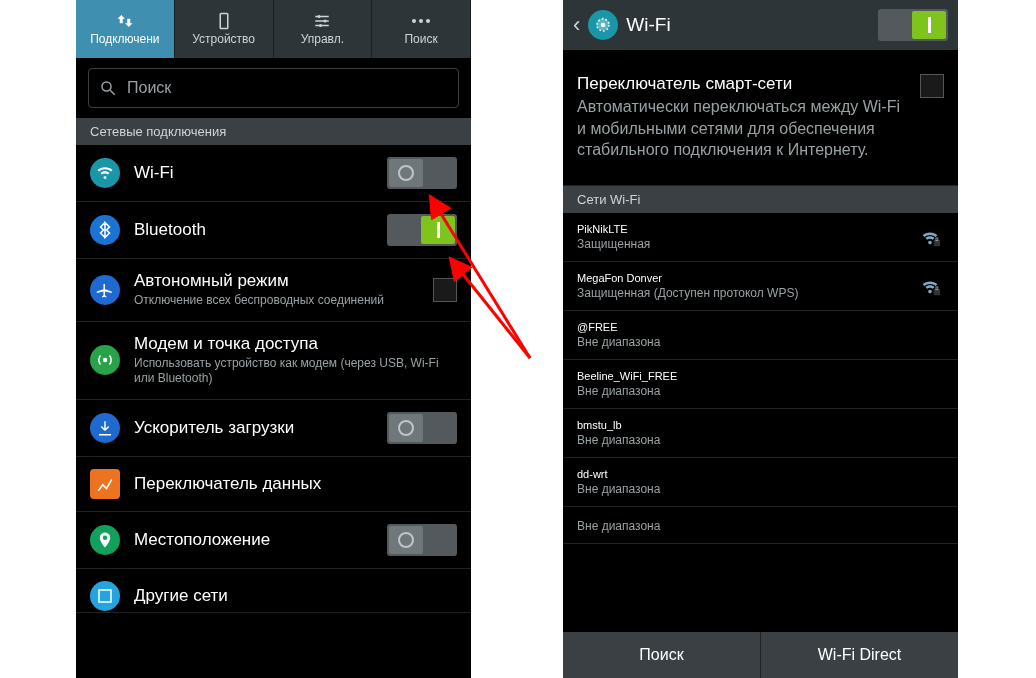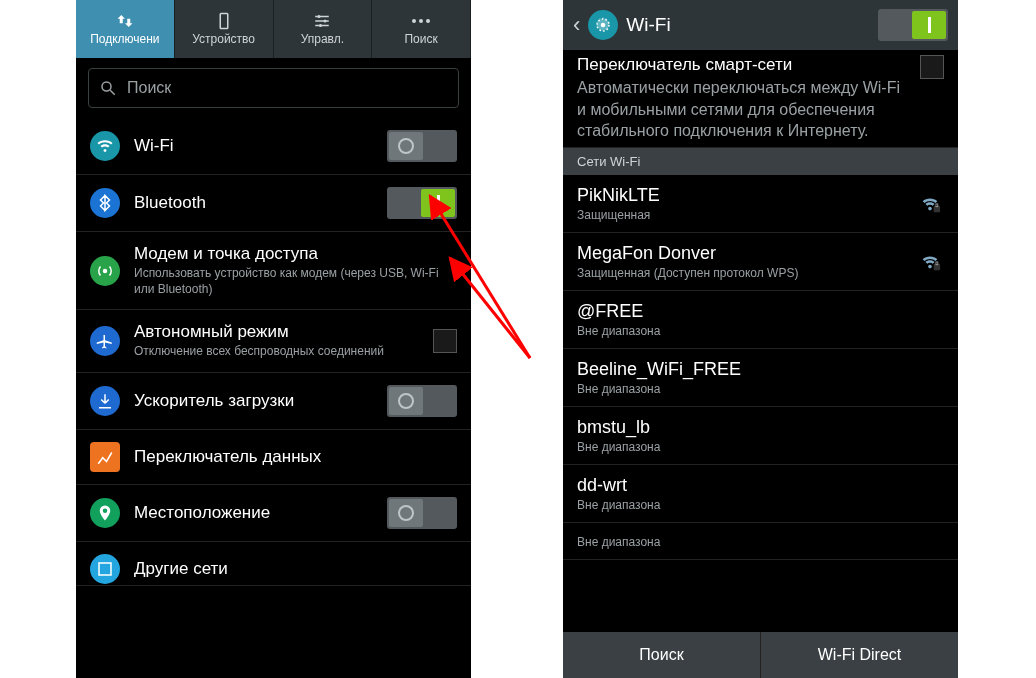--- a/index.html
+++ b/index.html
@@ -94,27 +94,27 @@
   .checkbox { width:24px;height:24px;border:1px solid #555;background:#1a1a1a;cursor:pointer }
 
   
   .header-r {
     height: 50px; background: #2e3538; display:flex; align-items:center;
     padding: 0 10px; gap:8px;
   }
   .header-r .back { font-size:22px; color:#cfd4d6; cursor:pointer }
   .gear-wrap { width:30px;height:30px;background:#1996a8;border-radius:50%;display:flex;align-items:center;justify-content:center }
   .header-r .title { flex:1; color:#fff; font-size:19px }
-  .smart-net { padding: 5px 14px; display:flex; gap:10px; border-bottom:1px solid #222 }
+  .smart-net { padding: 24px 14px; display:flex; gap:10px; border-bottom:1px solid #222 }
   .smart-net .txt { flex:1 }
   .smart-title { color:#fff; font-size:17px }
   .smart-sub { color:#9aa1a4; font-size:16px; line-height:1.35; margin-top:2px }
   .wifi-item { padding: 10px 14px; border-bottom:1px solid #222; display:flex; gap:10px; align-items:center; cursor:pointer }
   .wifi-txt { flex:1 }
-  .wifi-name { color:#fff; font-size:18px }
+  .wifi-name { color:#fff; font-size:11px }
   .wifi-sub { color:#9aa1a4; font-size:12px; margin-top:2px }
   .wifi-signal { width:28px;height:22px; position:relative }
   .footer-r { position:absolute; bottom:0; left:0; right:0; height:46px; display:flex; background:#3a4043 }
   .footer-btn { flex:1; display:flex; align-items:center; justify-content:center; color:#fff; font-size:16px; border-right:1px solid #222; cursor:pointer }
   .footer-btn:last-child { border-right:none }
 
   
   .arrows { position:absolute; pointer-events:none; left:0; top:0; }
 </style>
 </head>
@@ -157,20 +157,21 @@
   <div class="search-wrap">
     <div class="search-box">
       <svg viewBox="0 0 24 24">
           <circle cx="10" cy="10" r="6" fill="none" stroke="#9aa1a4" stroke-width="2"></circle>
           <line x1="15" y1="15" x2="21" y2="21" stroke="#9aa1a4" stroke-width="2"></line>
         </svg>
       <span>Поиск</span>
     </div>
   </div>
 
+  <div class="section-header">Сетевые подключения</div>
 
   <div class="list-item">
     <div class="icon-circle bg-teal">
       <svg viewBox="0 0 24 24">
           <path d="M12 20c1 0 2-1 2-2s-1-2-2-2-2 1-2 2 1 2 2 2zm-6-8c3-3 9-3 12 0l-2 2c-2-2-6-2-8 0l-2-2zm-4-4c5-5 15-5 20 0l-2 2c-4-4-12-4-16 0l-2-2z"></path>
         </svg>
     </div>
     <div class="item-text">
         <div class="item-title">Wi-Fi</div>
       </div>
@@ -191,43 +192,43 @@
         <div class="item-title">Bluetooth</div>
       </div>
     <div class="toggle">
         <div class="knob-on">
           <div class="bar"></div>
         </div>
       </div>
   </div>
 
   <div class="list-item">
+    <div class="icon-circle bg-dblue">
+      <svg viewBox="0 0 24 24">
+          <path d="M21 14l-9-3V4l-2 0v7l-9 3v2l9-2v5l-2 2v1l3-1 3 1v-1l-2-2v-5l9 2v-2z"></path>
+        </svg>
+    </div>
+    <div class="item-text">
+      <div class="item-title">Автономный режим</div>
+      <div class="item-sub">Отключение всех беспроводных соединений</div>
+    </div>
+    <div class="checkbox"></div>
+  </div>
+
+  <div class="list-item">
     <div class="icon-circle bg-green">
       <svg viewBox="0 0 24 24">
           <circle cx="12" cy="12" r="3"></circle>
           <path d="M6 6a9 9 0 000 12M18 6a9 9 0 010 12" fill="none" stroke="#fff" stroke-width="2"></path>
         </svg>
     </div>
     <div class="item-text">
       <div class="item-title">Модем и точка доступа</div>
       <div class="item-sub">Использовать устройство как модем (через USB, Wi-Fi или Bluetooth)</div>
     </div>
-  </div>
-
-  <div class="list-item">
-    <div class="icon-circle bg-dblue">
-      <svg viewBox="0 0 24 24">
-          <path d="M21 14l-9-3V4l-2 0v7l-9 3v2l9-2v5l-2 2v1l3-1 3 1v-1l-2-2v-5l9 2v-2z"></path>
-        </svg>
-    </div>
-    <div class="item-text">
-      <div class="item-title">Автономный режим</div>
-      <div class="item-sub">Отключение всех беспроводных соединений</div>
-    </div>
-    <div class="checkbox"></div>
   </div>
 
   <div class="list-item">
     <div class="icon-circle bg-dblue">
       <svg viewBox="0 0 24 24">
           <path d="M12 3v12m0 0l-5-5m5 5l5-5M4 21h16" fill="none" stroke="#fff" stroke-width="2"></path>
         </svg>
     </div>
     <div class="item-text">
         <div class="item-title">Ускоритель загрузки</div>

